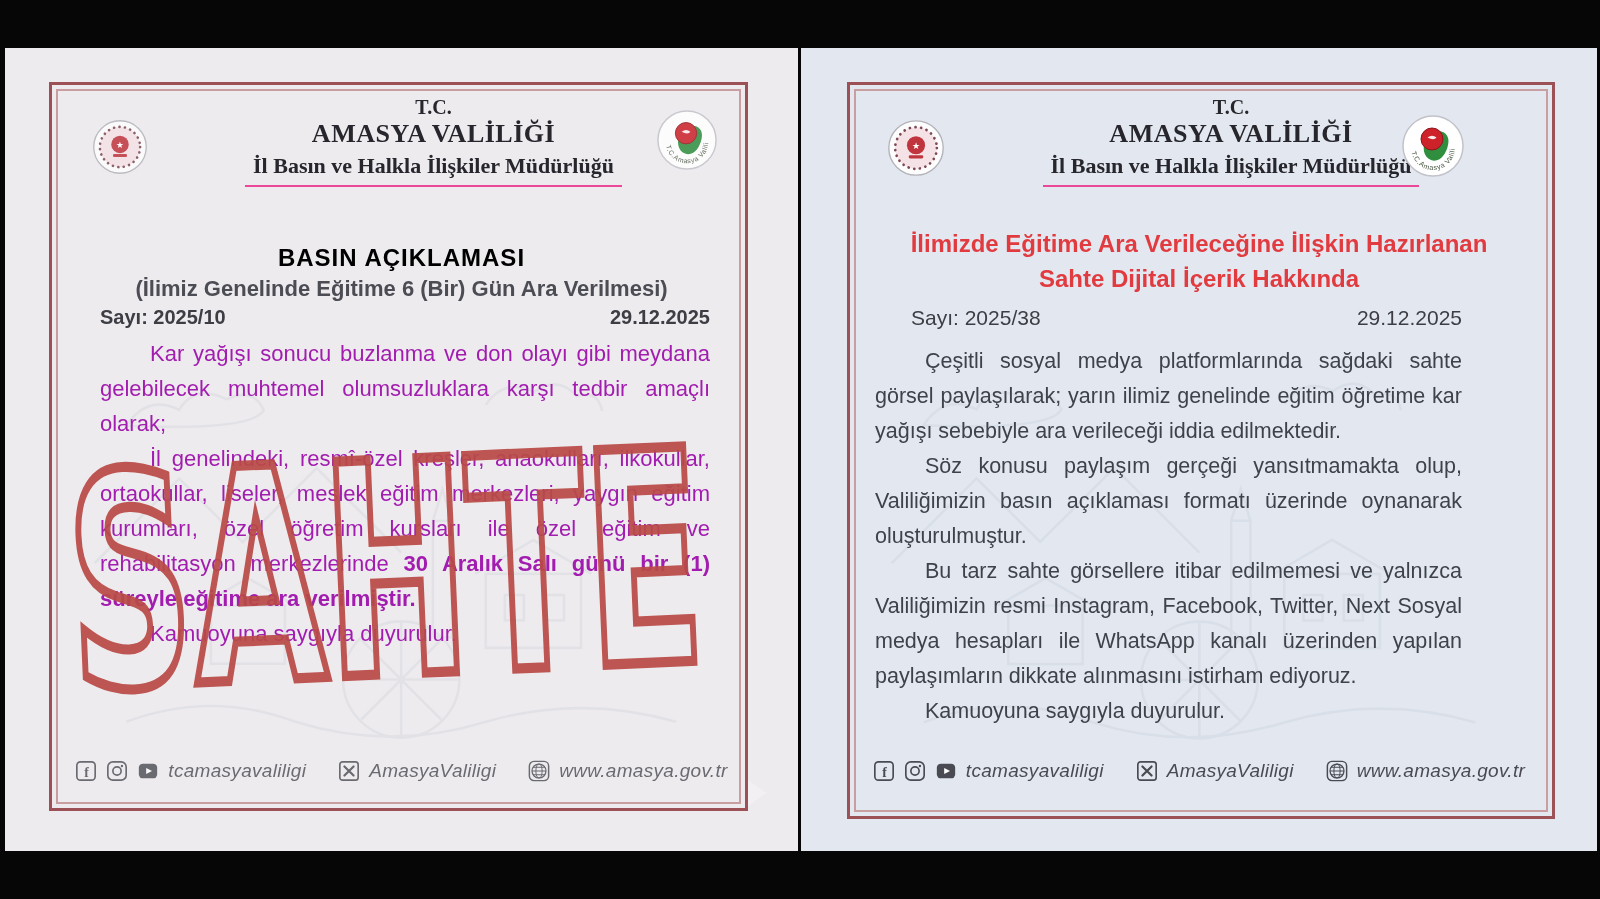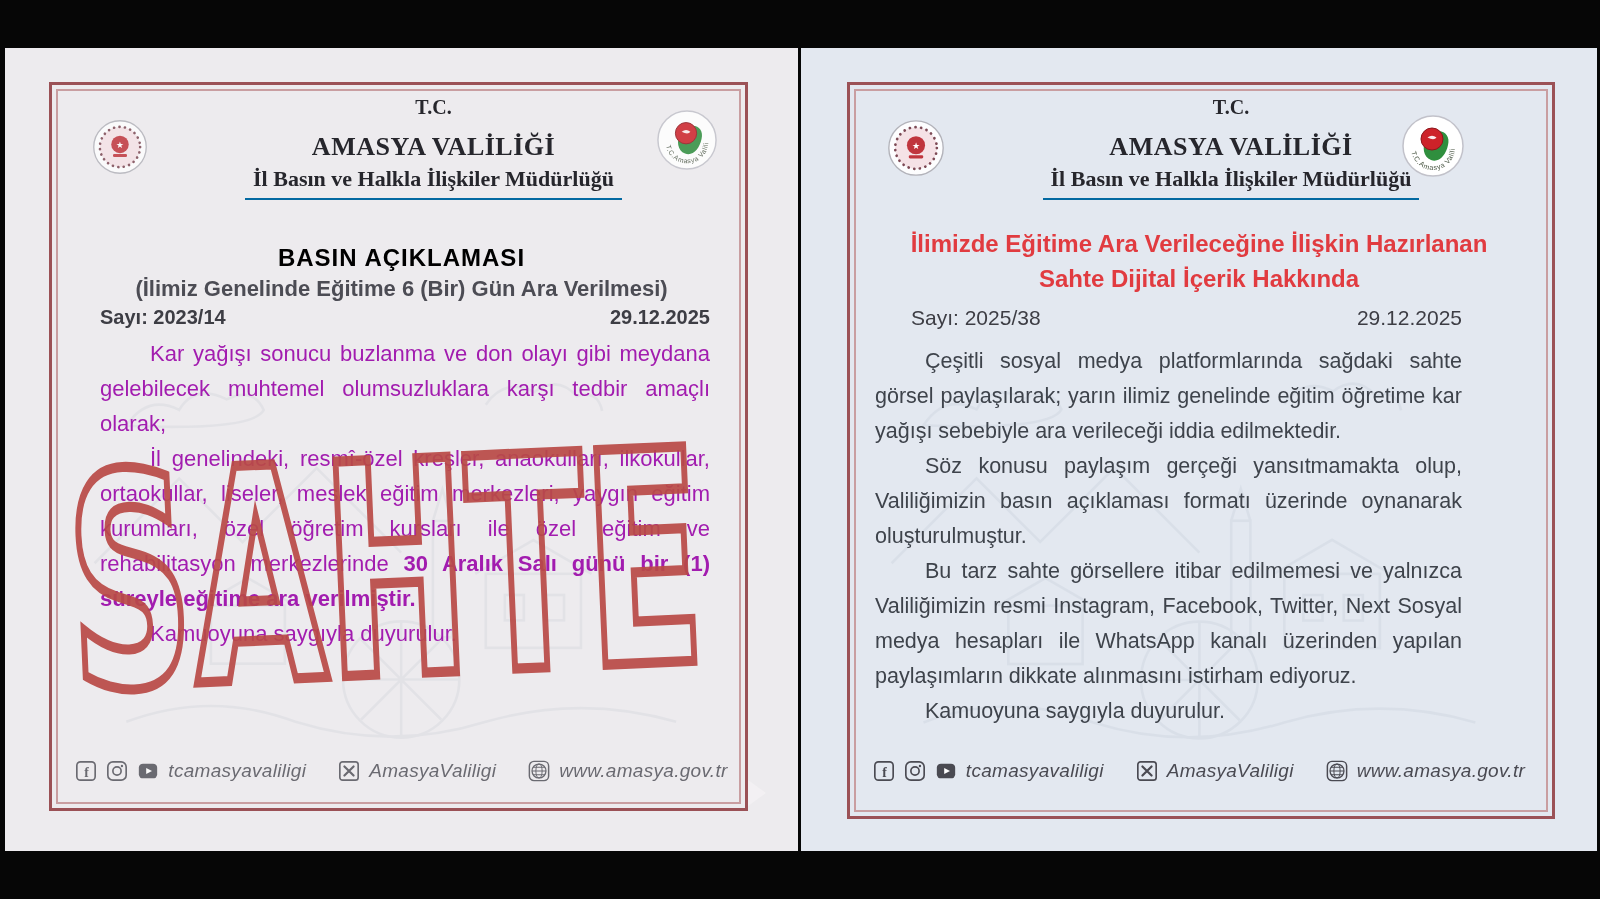--- a/index.html
+++ b/index.html
@@ -10,23 +10,23 @@
   .frame{position:absolute;border:3px solid #9b5156;pointer-events:none;}
   .card.left  .frame{inset:34px 50px 40px 44px;}
   .card.right .frame{inset:34px 42px 32px 46px;}
   .frame::after{content:"";position:absolute;inset:4px;border:2px solid #c99ea1;}
   .watermark{position:absolute;left:10%;top:38%;width:80%;height:55%;opacity:.08;}
   .seal,.apple{position:absolute;}
   .card.left .seal,.card.left .apple{opacity:.85;filter:blur(.3px);}
   .header{position:absolute;top:48px;left:0;width:100%;text-align:center;color:#26262c;
           font-family:"Liberation Serif",serif;font-weight:bold;padding-left:32px;}
   .header .tc{font-size:20px;}
-  .header .org{font-size:26px;letter-spacing:.5px;margin-top:13px;}
+  .header .org{font-size:26px;letter-spacing:.5px;margin-top:0;}
   .header .dept{display:inline-block;font-size:22px;margin-top:4px;padding:0 8px 6px 8px;
-                border-bottom:2px solid #0369a1;}
+                border-bottom:2px solid #ec4899;}
   .doc-title{position:absolute;top:196px;left:0;width:100%;text-align:center;font-weight:bold;
              font-size:24px;letter-spacing:1px;color:#000000;}
   .doc-subtitle{position:absolute;top:228px;left:0;width:100%;text-align:center;font-weight:600;
                 font-size:22px;color:#4c4c54;}
   .red-title{position:absolute;top:178px;left:0;width:100%;text-align:center;font-weight:bold;
              font-size:24px;line-height:35px;color:#e13b40;}
   .ref-row{position:absolute;display:flex;justify-content:space-between;color:#3d3d44;}
   .card.left  .ref-row{top:258px;left:95px;right:88px;font-weight:bold;font-size:20px;}
   .card.right .ref-row{top:258px;left:74px;right:135px;font-weight:500;font-size:21px;margin-left:36px;}
   .body{position:absolute;text-align:justify;color:#a21caf;}
@@ -130,21 +130,21 @@
   </div>
 
   <svg class="apple" style="left:651px;top:61px;width:62px;height:62px">
       <use href="#sym-apple"></use>
     </svg>
 
   <div class="doc-title">BASIN AÇIKLAMASI</div>
   <div class="doc-subtitle">(İlimiz Genelinde Eğitime 6 (Bir) Gün Ara Verilmesi)</div>
 
   <div class="ref-row">
-    <span>Sayı: 2023/14</span>
+    <span>Sayı: 2025/10</span>
     <span>29.12.2025</span>
   </div>
 
   <div class="body">
     <p>Kar yağışı sonucu buzlanma ve don olayı gibi meydana gelebilecek muhtemel olumsuzluklara karşı tedbir amaçlı olarak;</p>
     <p><span>İl genelindeki, resmî-özel kreşler, anaokulları, ilkokullar, ortaokullar, liseler, meslek eğitim merkezleri, yaygın eğitim kurumları, özel öğretim kursları ile özel eğitim ve rehabilitasyon merkezlerinde </span><span class="bold">30 Aralık Salı günü bir (1) süreyle eğitime ara verilmiştir.</span></p>
     <p>Kamuoyuna saygıyla duyurulur.</p>
   </div>
 
   <div class="stamp-wrap">

